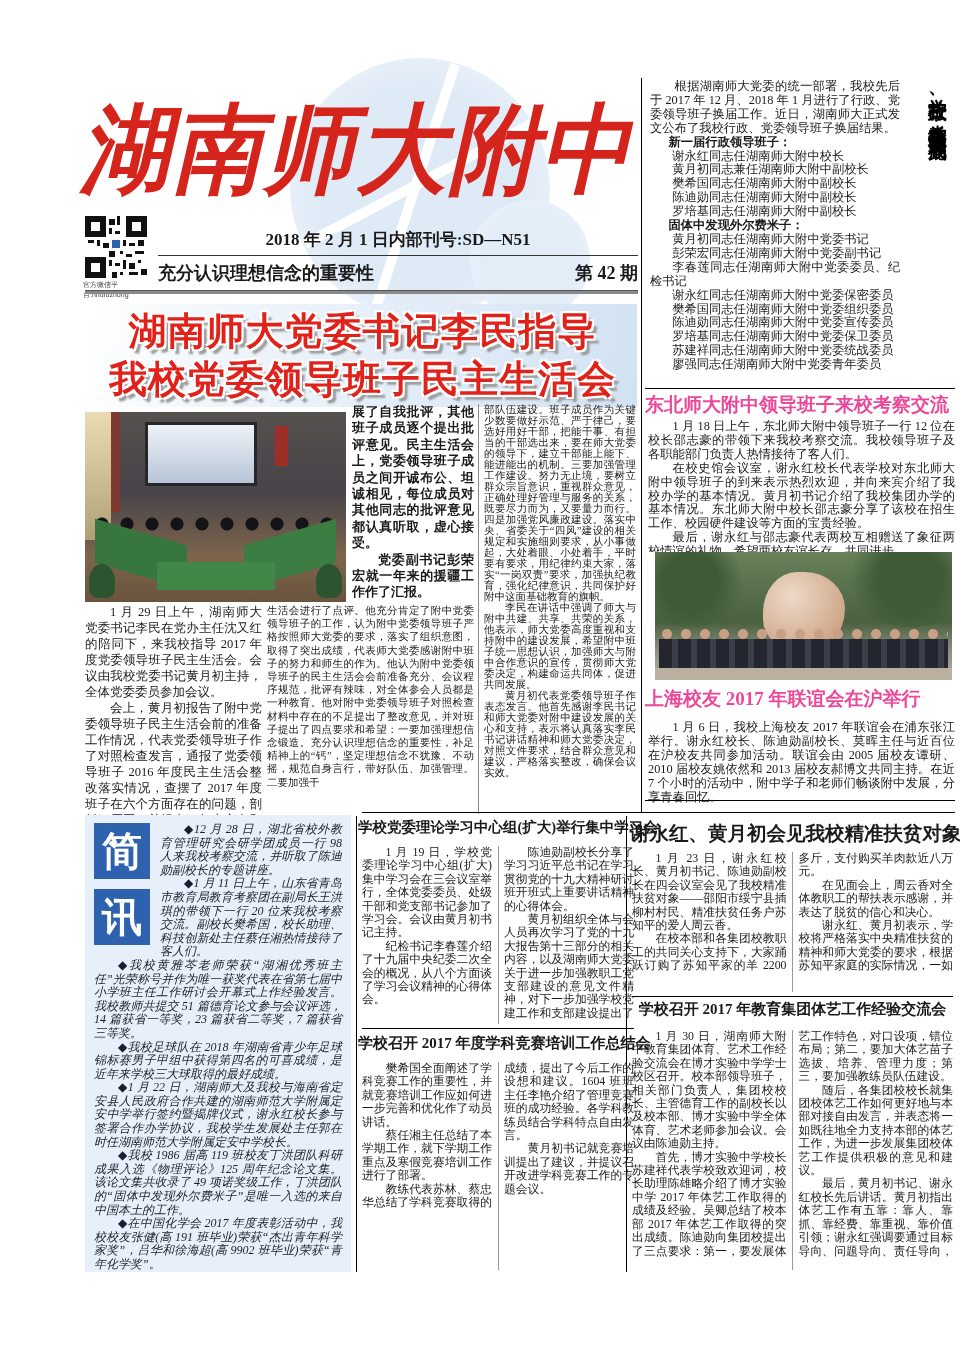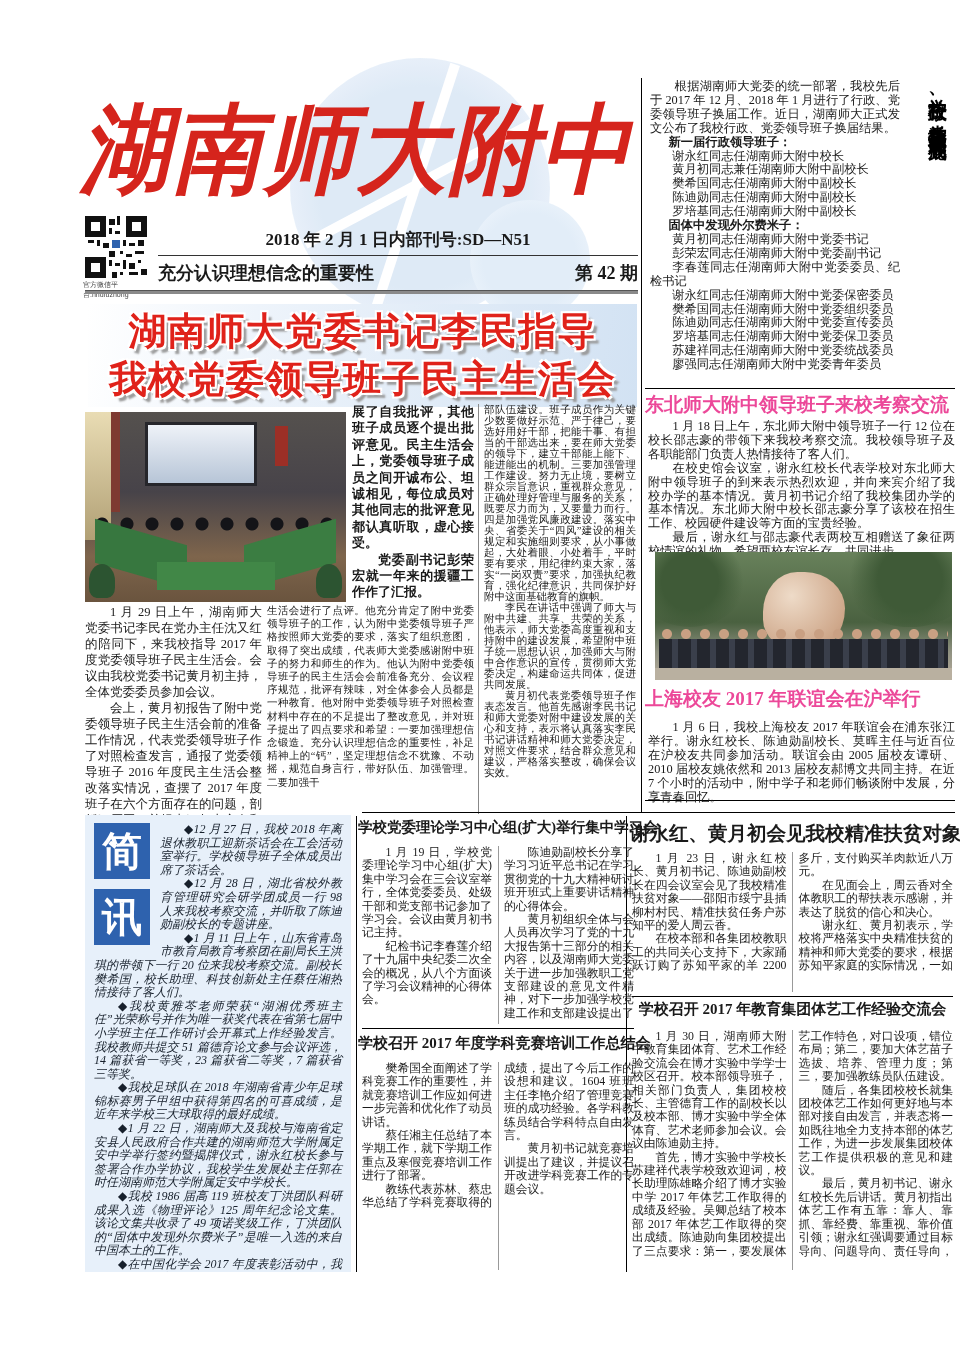--- a/index.html
+++ b/index.html
@@ -282,21 +282,20 @@
   <div class="flow" id="shanghai-body" data-name="alumni-article-body">
       <p>1 月 6 日，我校上海校友 2017 年联谊会在浦东张江举行。谢永红校长、陈迪勋副校长、莫晖主任与近百位在沪校友共同参加活动。联谊会由 2005 届校友谭研、2010 届校友姚依然和 2013 届校友郝博文共同主持。在近 7 个小时的活动中，附中学子和老师们畅谈附中发展，分享青春回忆。</p>
     </div>
 
   <div class="abs" id="briefs-panel" data-name="briefs-panel">
     <div id="briefs-float" data-name="briefs-label">
       <div class="briefs-box" data-name="briefs-label-char1">简</div>
       <div class="briefs-box" data-name="briefs-label-char2">讯</div>
     </div>
     <div id="briefs-text" data-name="briefs-list">
-        <p>◆12 月 27 日，我校 2018 年离退休教职工迎新茶话会在工会活动室举行。学校领导班子全体成员出席了茶话会。</p>
         <p>◆12 月 28 日，湖北省校外教育管理研究会研学团成员一行 98 人来我校考察交流，并听取了陈迪勋副校长的专题讲座。</p>
         <p>◆1 月 11 日上午，山东省青岛市教育局教育考察团在副局长王洪琪的带领下一行 20 位来我校考察交流。副校长樊希国，校长助理、科技创新处主任蔡任湘热情接待了客人们。</p>
         <p>◆我校黄雅芩老师荣获“湖湘优秀班主任”光荣称号并作为唯一获奖代表在省第七届中小学班主任工作研讨会开幕式上作经验发言。我校教师共提交 51 篇德育论文参与会议评选，14 篇获省一等奖，23 篇获省二等奖，7 篇获省三等奖。</p>
         <p>◆我校足球队在 2018 年湖南省青少年足球锦标赛男子甲组中获得第四名的可喜成绩，是近年来学校三大球取得的最好成绩。</p>
         <p>◆1 月 22 日，湖南师大及我校与海南省定安县人民政府合作共建的湖南师范大学附属定安中学举行签约暨揭牌仪式，谢永红校长参与签署合作办学协议，我校学生发展处主任郭在时任湖南师范大学附属定安中学校长。</p>
         <p>◆我校 1986 届高 119 班校友丁洪团队科研成果入选《物理评论》125 周年纪念论文集。该论文集共收录了 49 项诺奖级工作，丁洪团队的“固体中发现外尔费米子”是唯一入选的来自中国本土的工作。</p>
         <p>◆在中国化学会 2017 年度表彰活动中，我校校友张健(高 191 班毕业)荣获“杰出青年科学家奖”，吕华和徐海超(高 9902 班毕业)荣获“青年化学奖”。</p>
       </div>
   </div>
 

